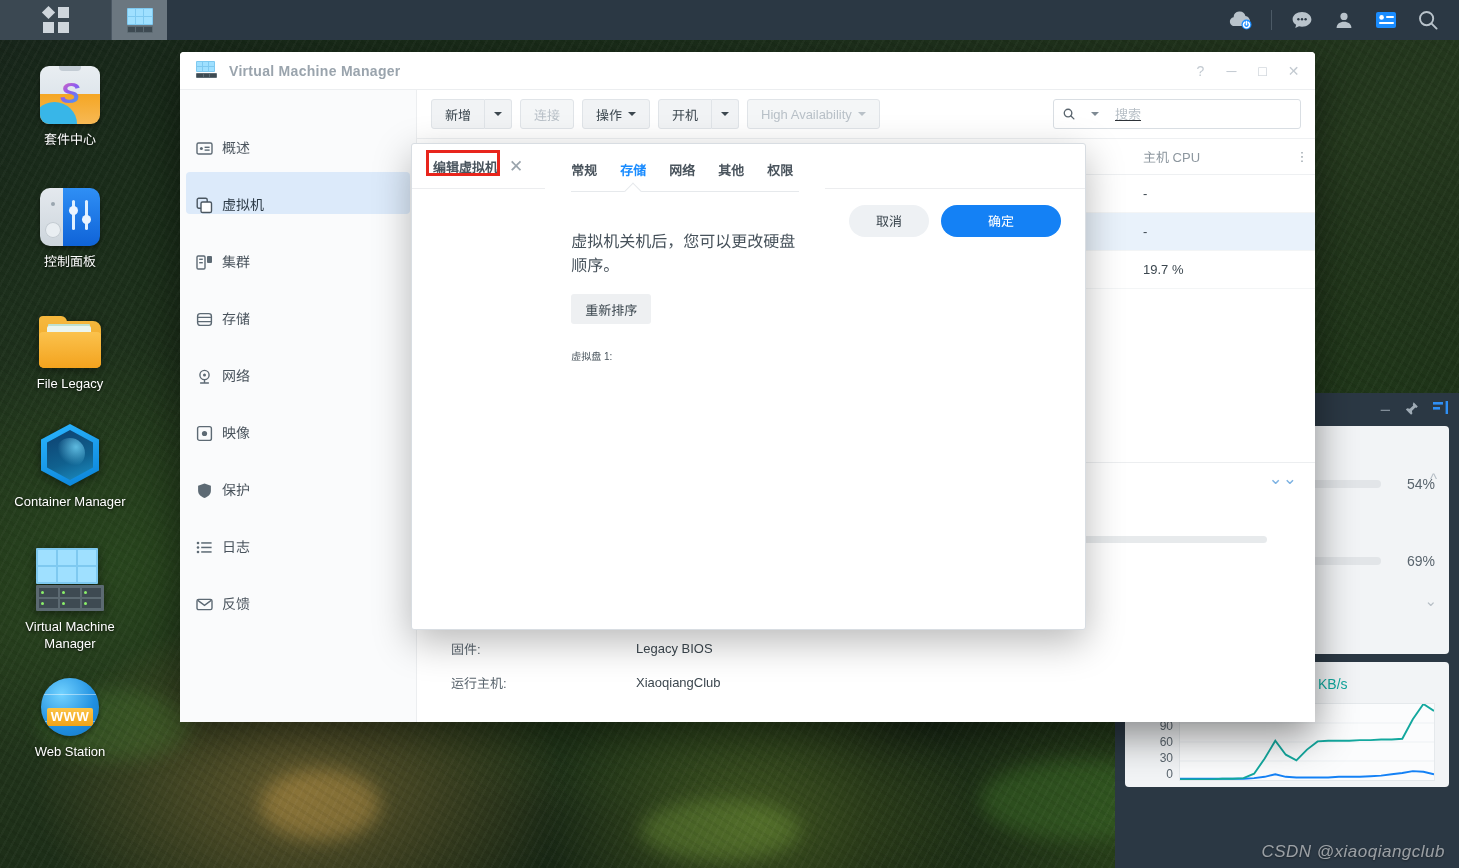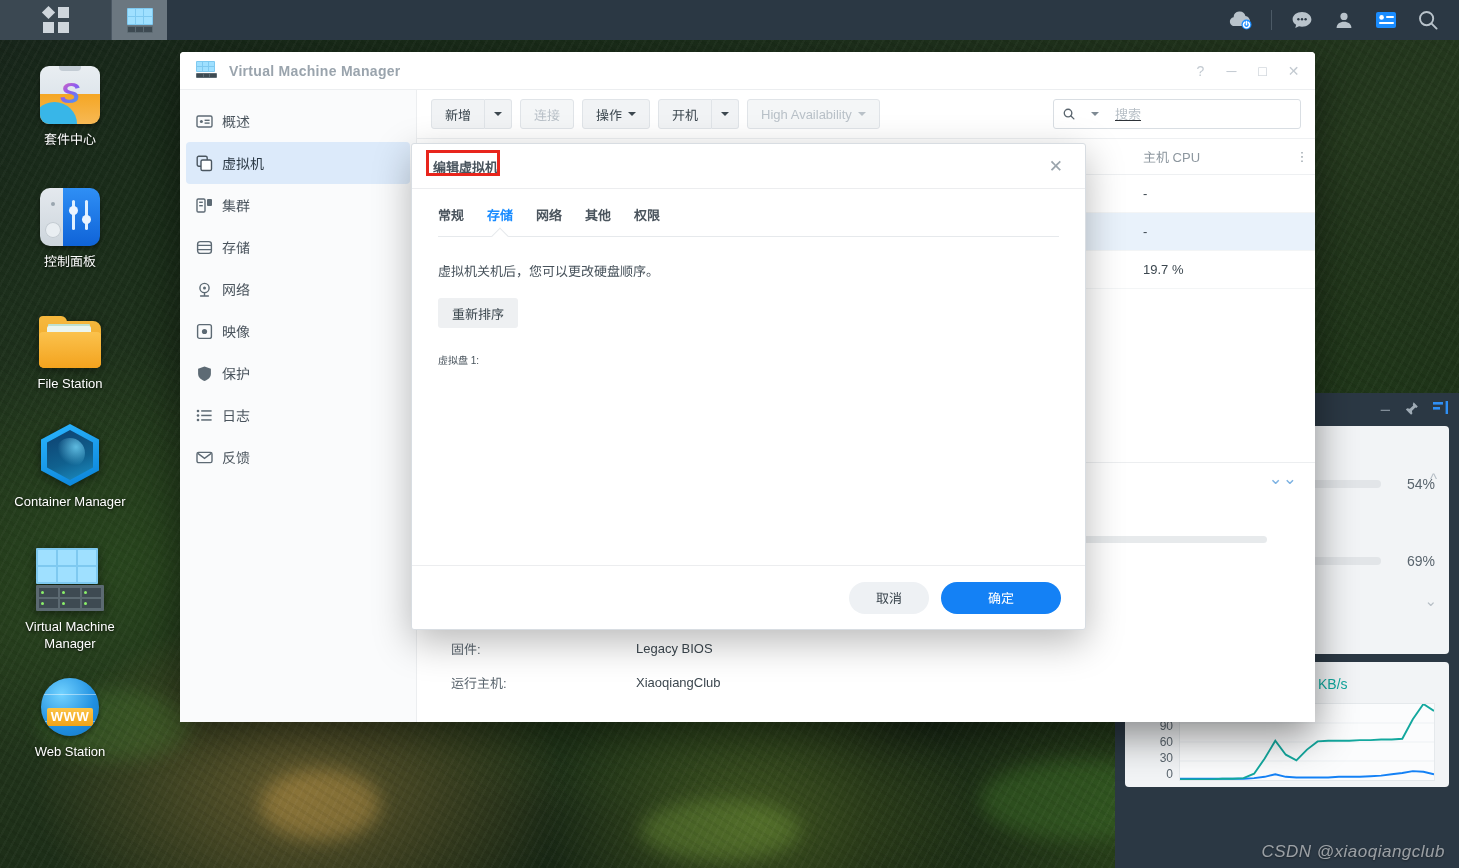--- a/index.html
+++ b/index.html
@@ -181,21 +181,21 @@
   }
 
   #win-body { display: flex; height: calc(100% - 38px); }
 
   
   #side {
     width: 237px; background: #fafbfc; border-right: 1px solid #eceef0;
     padding-top: 10px; flex: none;
   }
   .side-item {
-    display: flex; align-items: center; height: 42px; margin: 0 6px; padding: 0 10px;
+    display: flex; align-items: flex-end; height: 42px; margin: 15px 6px; padding: 0 10px;
     border-radius: 4px; cursor: pointer; color: #4a545d; font-size: 14px; font-family: Liberation Serif, serif;
   }
   .side-item .si { width: 26px; color: #5d6a74; display:flex; align-items:center; }
   .side-item.sel { background: #dceafa; color: #2c3a46; }
 
   
   #main { flex: 1; position: relative; background: #fff; min-width: 0; }
   #toolbar {
     height: 49px; display: flex; align-items: center; gap: 8px; padding: 0 14px;
     border-bottom: 1px solid #eef0f2;
@@ -252,52 +252,52 @@
     background: repeating-linear-gradient(90deg, rgba(255,255,255,.55) 0 2px, transparent 2px 5px); }
   .memtext { font-size: 14px; color: #8a949c; }
   .memtext b { color: #36a93f; }
   .membar { width: 265px; height: 7px; background: #e7eaec; border-radius: 4px; margin-top: 7px; overflow: hidden; }
   .membar i { display: block; height: 100%; width: 2%; background: #2fa82f; border-radius: 4px; }
 
   
   #dlg {
     position: absolute; left: 411px; top: 143px; width: 675px; height: 487px;
     background: #fff; border: 1px solid #d8dde2; border-radius: 3px;
-    box-shadow: 0 12px 38px rgba(0,0,0,.28); z-index: 40; display: flex; flex-direction: column;
+    box-shadow: 0 12px 38px rgba(0,0,0,.28); z-index: 40; display: flex; flex-direction: row;
   }
   #dlg-head { height: 45px; display: flex; align-items: center; padding: 0 16px; border-bottom: 1px solid #ecedef; }
   #dlg-title { font-size: 13px; font-weight: bold; color: #49545d; padding: 3px 5px; }
   #dlg-close { margin-left: auto; color: #9aa4ac; font-size: 17px; cursor: pointer; padding: 2px 6px; }
   #dlg-body { flex: 1; padding: 16px 26px 0; position: relative; }
   #tabs { display: flex; gap: 23px; font-size: 13px; font-weight: bold; color: #4a545d;
     border-bottom: 1px solid #e6e9ec; padding-bottom: 12px; position: relative; }
   #tabs .tab { cursor: pointer; }
   #tabs .tab.act { color: #1a8cff; position: relative; }
   #tabs .tab.act::after {
     content: ""; position: absolute; left: 50%; bottom: -18px; transform: translateX(-50%) rotate(45deg);
     width: 11px; height: 11px; background: #fff; border-left: 1px solid #e6e9ec; border-top: 1px solid #e6e9ec;
   }
-  #dlg-desc { margin-top: 24px; font-size: 13px; color: #47525b; }
+  #dlg-desc { margin-top: 36px; font-size: 16px; color: #47525b; }
   .ghost-btn { margin-top: 18px; display: inline-flex; align-items: center; height: 30px; padding: 0 14px;
     background: #eef0f2; border-radius: 3px; font-size: 13px; color: #3c474f; cursor: pointer; }
 
   #diskrow { margin-top: 24px; display: flex; align-items: center; }
   #diskrow .lbl { width: 185px; font-size: 10px; color: #47525b; }
   #spinner-box { border: 3px solid #e8251c; padding: 8px 12px; display: flex; align-items: center; gap: 9px; margin-left: 66px; }
   #disk-input { width: 118px; height: 30px; border: 1px solid #2f8ff5; border-radius: 3px;
     padding: 0 8px; font-size: 13px; color: #2e3338; outline: none; font-family: inherit; background:#fff; }
   #unit-sel { width: 78px; height: 30px; border: 1px solid #d9dee3; border-radius: 3px; background: #fff;
     display: flex; align-items: center; padding: 0 9px; font-size: 13px; color: #47525b; cursor: pointer; }
   #unit-sel .caret { margin-left: auto; color: #7e8a93; }
   .sq-btn { width: 31px; height: 30px; border-radius: 3px; background: #eef0f2; display: flex;
     align-items: center; justify-content: center; cursor: pointer; color: #49545d; font-size: 17px; }
   .sq-btn.dis { background: #f4f6f7; color: #c3cad1; cursor: default; }
 
   #dlg-foot { height: 64px; border-top: 1px solid #ecedef; display: flex; align-items: center;
-    justify-content: flex-end; gap: 12px; padding: 0 24px; }
+    justify-content: flex-end; gap: 12px; padding: 0 24px; margin-top: 44px; }
   .btn { height: 32px; border-radius: 16px; display: flex; align-items: center; justify-content: center;
     font-size: 13px; cursor: pointer; padding: 0 26px; }
   .btn.sec { background: #eef1f4; color: #3c474f; min-width: 80px; }
   .btn.pri { background: #1481f5; color: #fff; min-width: 120px; }
 
   
   .hl-box { position: absolute; border: 3px solid #e8251c; pointer-events: none; z-index: 45; }
   #arrows { position: absolute; inset: 0; z-index: 46; pointer-events: none; }
 
   
@@ -433,21 +433,21 @@
 </div>
 <div class="dicon" style="left:0;top:302px">
   <div class="glyph">
     <div class="folder-ico">
         <div class="tab"></div>
         <div class="back"></div>
         <div class="paper"></div>
         <div class="front"></div>
       </div>
   </div>
-  <div class="cap">File Station</div>
+  <div class="cap">File Legacy</div>
 </div>
 <div class="dicon" style="left:0;top:420px">
   <div class="glyph">
     <div class="hex-ico">
         <div class="h outer"></div>
         <div class="h inner"></div>
         <div class="moon"></div>
       </div>
   </div>
   <div class="cap">Container Manager</div>

